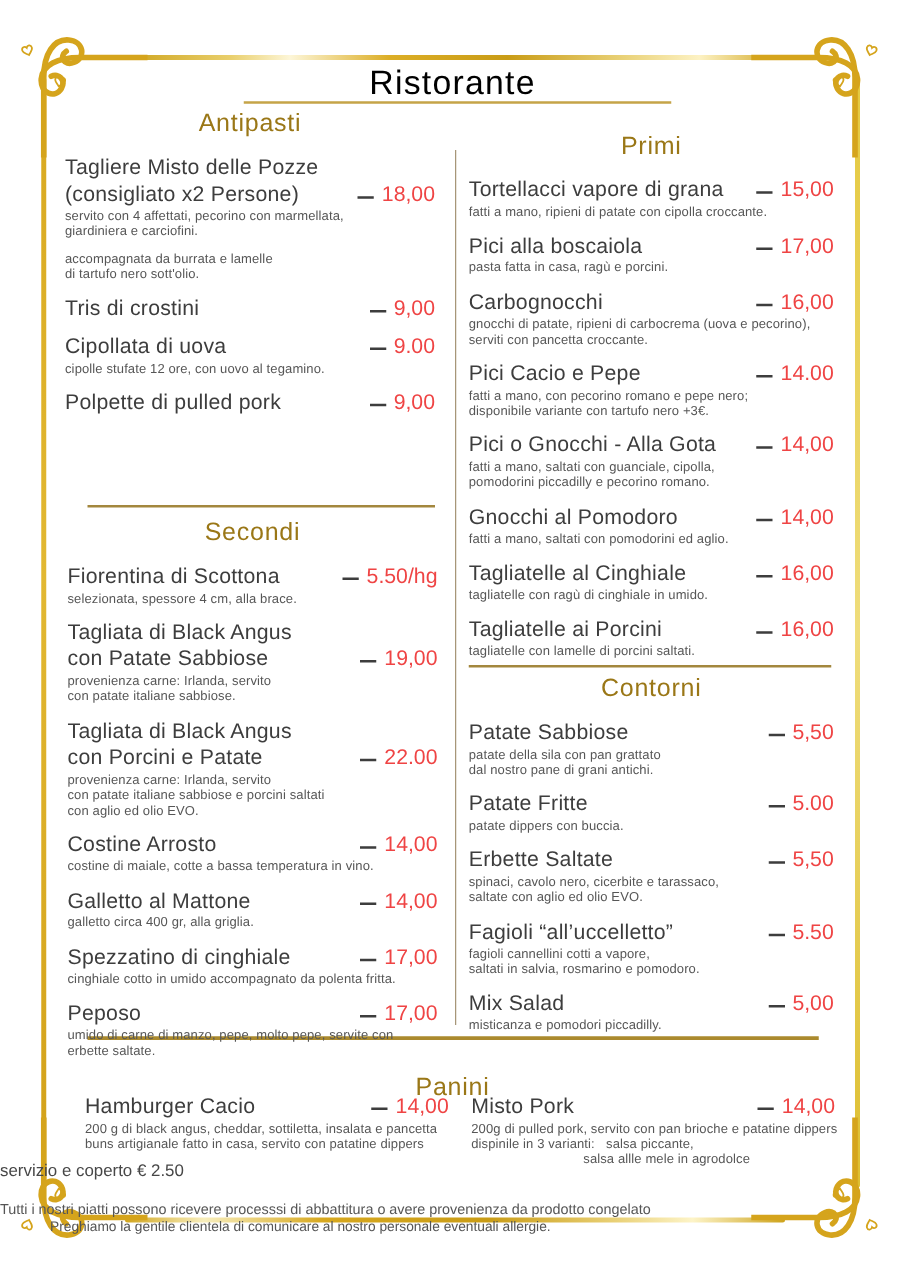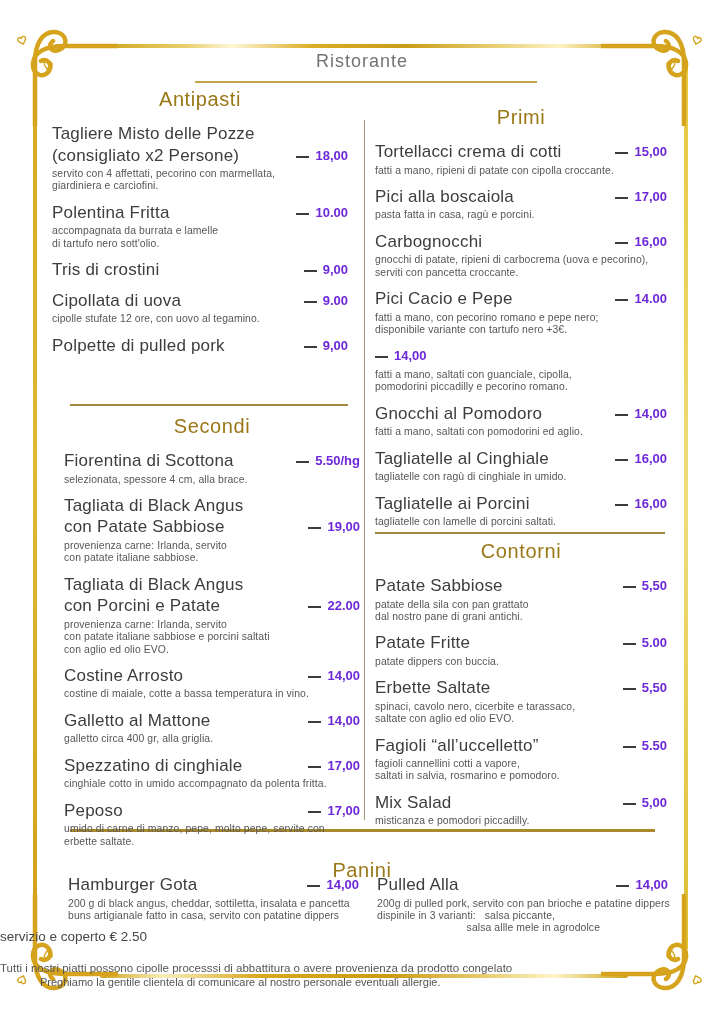--- a/index.html
+++ b/index.html
@@ -27,60 +27,60 @@
     background:linear-gradient(180deg,#e4c83e,#efdd7c 50%,#ddbe30);
   }
   .corner{position:absolute;width:110px;height:110px;}
   .corner-tl{left:8px;top:16px;}
   .corner-tr{right:13px;top:16px;transform:scaleX(-1);}
   .corner-bl{left:8px;bottom:20px;transform:scaleY(-1);}
   .corner-br{right:13px;bottom:20px;transform:scale(-1,-1);}
   
   .title{
     position:absolute;left:0;right:0;top:51px;margin:0;
-    text-align:center;font-size:18px;font-weight:400;letter-spacing:1px;
-    color:#737373;
+    text-align:center;font-size:27px;font-weight:400;letter-spacing:1px;
+    color:#000000;
   }
   .title-underline{
     position:absolute;left:195px;top:81px;width:342px;height:2px;
     background:#c5a448;
   }
   
   .divider{position:absolute;background:#a3873e;}
   .divider-secondi{left:70px;top:404px;width:278px;height:2px;}
   .divider-contorni{left:375px;top:532px;width:290px;height:2px;}
   .divider-panini{left:70px;top:829px;width:585px;height:3px;background:#ab8a2e;}
   .col-divider{position:absolute;left:364px;top:120px;width:1px;height:700px;background:#a79678;}
   
   .sec{position:absolute;}
   .sec h2{
     margin:0 0 12px 0;text-align:center;font-weight:400;
     font-size:20px;letter-spacing:0.6px;color:#9a7717;
   }
   .sec-antipasti{left:52px;top:88px;width:296px;}
-  .sec-secondi{left:64px;top:415px;width:296px;}
+  .sec-secondi{left:54px;top:415px;width:296px;}
   .sec-primi{left:375px;top:106px;width:292px;}
   .sec-contorni{left:375px;top:540px;width:292px;}
   .panini-heading{
     position:absolute;left:0;right:0;top:843px;margin:16px;text-align:center;
     font-weight:400;font-size:20px;letter-spacing:0.6px;color:#9a7717;
   }
   .panini-items{
     position:absolute;left:68px;top:874px;width:600px;
     display:flex;justify-content:space-between;
   }
   .panini-items .item{width:291px;flex:0 0 291px;}
   
   .item{margin-bottom:9px;}
   .item-head{display:flex;justify-content:space-between;align-items:flex-end;}
   .item-name{
     font-size:17px;line-height:21.5px;letter-spacing:0.2px;
     color:#3d3d3d;white-space:pre;
   }
-  .item-price{font-size:13px;line-height:21.5px;white-space:nowrap;color:#6d28d9;font-weight:bold;}
+  .item-price{font-size:17px;line-height:21.5px;white-space:nowrap;color:#ef4444;}
   .leader{
     display:inline-block;width:13px;height:2px;background:#3d3d3d;
     margin-right:6px;vertical-align:2px;
   }
   .item-desc{
     margin-top:2px;font-size:10.4px;line-height:12.4px;
     color:#565656;white-space:pre;letter-spacing:0.1px;
   }
   
   .footer-line{position:absolute;left:0;right:0;text-align:left;margin:0;}
@@ -144,24 +144,20 @@
     <div class="item-head">
       <div class="item-name">Tagliere Misto delle Pozze
 (consigliato x2 Persone)</div>
       <div class="item-price"><span class="leader"></span><span>18,00</span></div>
     </div>
     <div class="item-desc">servito con 4 affettati, pecorino con marmellata,
 giardiniera e carciofini.</div>
   </div>
 
   <div class="item">
-    <div class="item-head">
-      <div class="item-name">Polentina Fritta</div>
-      <div class="item-price"><span class="leader"></span><span>10.00</span></div>
-    </div>
     <div class="item-desc">accompagnata da burrata e lamelle
 di tartufo nero sott'olio.</div>
   </div>
 
   <div class="item">
     <div class="item-head">
       <div class="item-name">Tris di crostini</div>
       <div class="item-price"><span class="leader"></span><span>9,00</span></div>
     </div>
   </div>
@@ -248,21 +244,21 @@
 erbette saltate.</div>
   </div>
 </div>
 </section>
 
 <section class="sec sec-primi">
   <h2>Primi</h2>
   <div>
   <div class="item">
     <div class="item-head">
-      <div class="item-name">Tortellacci crema di cotti</div>
+      <div class="item-name">Tortellacci vapore di grana</div>
       <div class="item-price"><span class="leader"></span><span>15,00</span></div>
     </div>
     <div class="item-desc">fatti a mano, ripieni di patate con cipolla croccante.</div>
   </div>
 
   <div class="item">
     <div class="item-head">
       <div class="item-name">Pici alla boscaiola</div>
       <div class="item-price"><span class="leader"></span><span>17,00</span></div>
     </div>
@@ -282,20 +278,21 @@
     <div class="item-head">
       <div class="item-name">Pici Cacio e Pepe</div>
       <div class="item-price"><span class="leader"></span><span>14.00</span></div>
     </div>
     <div class="item-desc">fatti a mano, con pecorino romano e pepe nero;
 disponibile variante con tartufo nero +3€.</div>
   </div>
 
   <div class="item">
     <div class="item-head">
+      <div class="item-name">Pici o Gnocchi - Alla Gota</div>
       <div class="item-price"><span class="leader"></span><span>14,00</span></div>
     </div>
     <div class="item-desc">fatti a mano, saltati con guanciale, cipolla,
 pomodorini piccadilly e pecorino romano.</div>
   </div>
 
   <div class="item">
     <div class="item-head">
       <div class="item-name">Gnocchi al Pomodoro</div>
       <div class="item-price"><span class="leader"></span><span>14,00</span></div>
@@ -366,33 +363,33 @@
     </div>
     <div class="item-desc">misticanza e pomodori piccadilly.</div>
   </div>
 </div>
 </section>
 
 <h2 class="panini-heading">Panini</h2>
 <div class="panini-items">
   <div class="item">
     <div class="item-head">
-      <div class="item-name">Hamburger Gota</div>
+      <div class="item-name">Hamburger Cacio</div>
       <div class="item-price"><span class="leader"></span><span>14,00</span></div>
     </div>
     <div class="item-desc">200 g di black angus, cheddar, sottiletta, insalata e pancetta
 buns artigianale fatto in casa, servito con patatine dippers</div>
   </div>
 
   <div class="item">
     <div class="item-head">
-      <div class="item-name">Pulled Alla</div>
+      <div class="item-name">Misto Pork</div>
       <div class="item-price"><span class="leader"></span><span>14,00</span></div>
     </div>
     <div class="item-desc">200g di pulled pork, servito con pan brioche e patatine dippers
 dispinile in 3 varianti:   salsa piccante,
                               salsa allle mele in agrodolce</div>
   </div>
 </div>
 
 <p class="footer-line footer-service">servizio e coperto € 2.50</p>
 <p class="footer-line footer-allergy">Preghiamo la gentile clientela di comunicare al nostro personale eventuali allergie.</p>
-<p class="footer-line footer-frozen">Tutti i nostri piatti possono cipolle processsi di abbattitura o avere provenienza da prodotto congelato</p>
+<p class="footer-line footer-frozen">Tutti i nostri piatti possono ricevere processsi di abbattitura o avere provenienza da prodotto congelato</p>
 
 </body></html>

